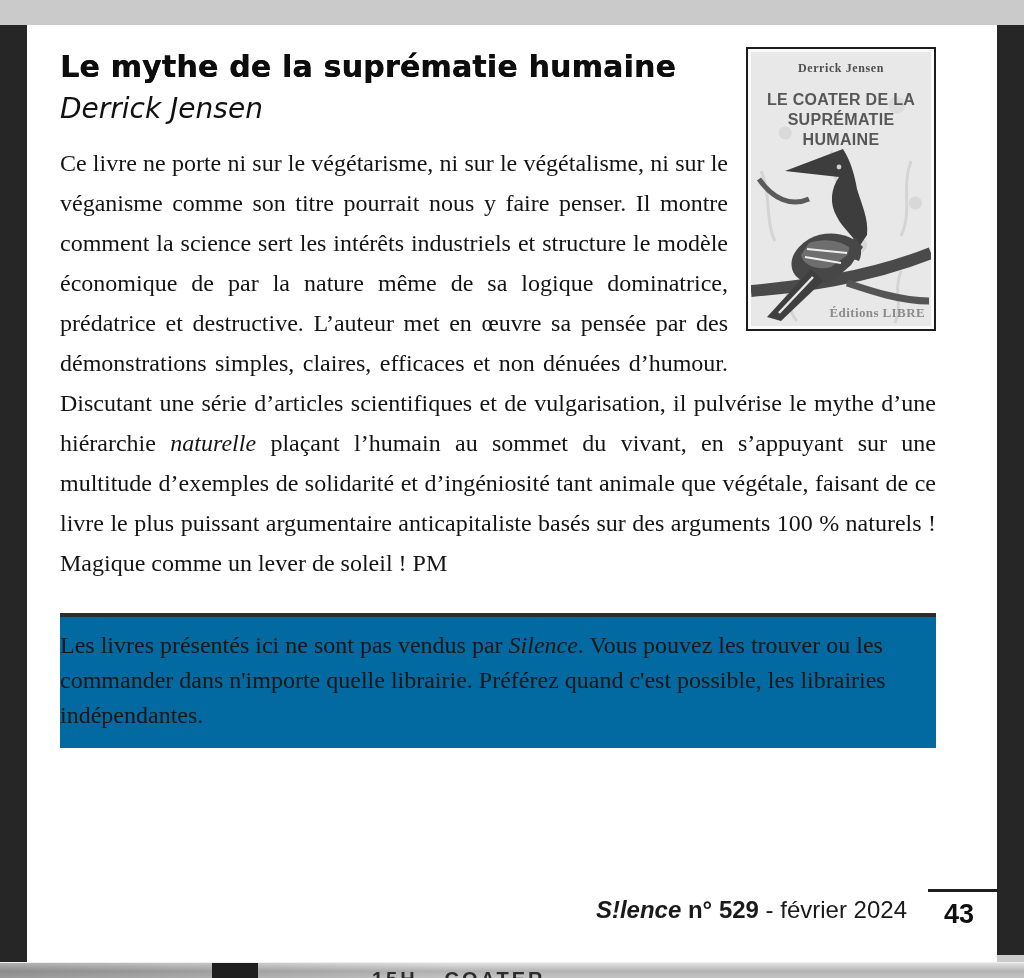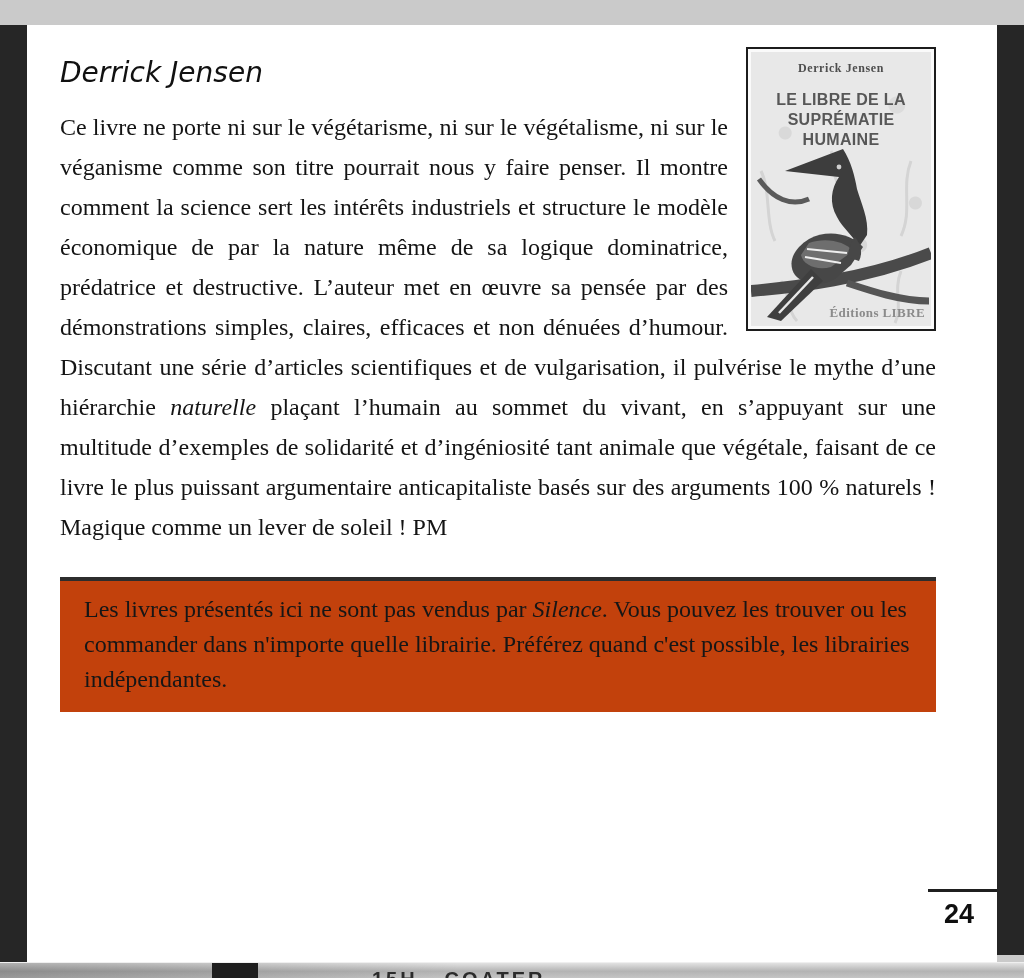--- a/index.html
+++ b/index.html
@@ -66,22 +66,22 @@
   }
   .body i { font-style:italic; }
   .citation {
     margin-top:7px; font-style:italic; font-weight:700;
     font-size:21px; color:#1a1a1a;
   }
   
   .info-box {
     clear:both; margin-top:30px;
     border-top:4px solid #2d2d2d;
-    background:#c2410c;
-    padding:11px 18px 15px 24px;
+    background:#0369a1;
+    padding:11px 18px 15px 0;
     font-size:24px; line-height:35px; color:#161616;
   }
   .info-box i { font-style:italic; }
   
   .footer-text {
     position:absolute; right:90px; top:871px;
     font-family:"Liberation Sans", sans-serif;
     font-size:24px; color:#1a1a1a; white-space:nowrap;
   }
   .footer-text .mag { font-weight:700; font-style:italic; }
@@ -115,21 +115,21 @@
   <div class="edge-bar left"></div>
   <div class="edge-bar right"></div>
 
   <div class="page">
 
     <div class="article">
 
       <div class="cover">
         <div class="cover-author">Derrick Jensen</div>
         <div class="cover-title">
-          <span>LE LIBRE DE LA</span><br>
+          <span>LE COATER DE LA</span><br>
           <span>SUPRÉMATIE HUMAINE</span>
         </div>
         <svg width="180" height="185" viewBox="0 0 180 185" aria-hidden="true">
 
           <g stroke="#d2d2d2" stroke-width="3" fill="none" opacity="0.9">
             <path d="M10,30 C20,50 14,80 24,100"></path>
             <path d="M160,20 C150,45 162,70 150,95"></path>
             <path d="M30,140 C40,155 36,170 46,180"></path>
             <path d="M150,130 C142,150 152,165 144,182"></path>
             <path d="M80,10 C86,22 80,34 88,44"></path>
@@ -149,31 +149,37 @@
           <path d="M56,108 L96,112 M54,116 L90,122" stroke="#efefef" stroke-width="2" fill="none"></path>
 
           <path fill="#3f3f3f" d="M60,128 L16,176 L30,180 L72,140 Z"></path>
           <path d="M28,172 L62,136" stroke="#e8e8e8" stroke-width="2.5"></path>
 
           <path fill="#474747" d="M104,96 C110,104 112,112 108,120 L96,116 C98,108 100,100 104,96 Z"></path>
         </svg>
         <div class="cover-publisher">Éditions LIBRE</div>
       </div>
 
+      <h1>Le mythe de la suprématie humaine</h1>
       <h2>Derrick Jensen</h2>
 
       <p class="body"><span>Ce livre ne porte ni sur le végétarisme, ni sur le végétalisme, ni sur le véganisme comme son titre pourrait nous y faire penser. Il montre comment la science sert les intérêts industriels et structure le modèle économique de par la nature même de sa logique dominatrice, prédatrice et destructive. L’auteur met en œuvre sa pensée par des démonstrations simples, claires, efficaces et non dénuées d’humour. Discutant une série d’articles scientifiques et de vulgarisation, il pulvérise le mythe d’une hiérarchie </span><i>naturelle</i><span> plaçant l’humain au sommet du vivant, en s’appuyant sur une multitude d’exemples de solidarité et d’ingéniosité tant animale que végétale, faisant de ce livre le plus puissant argumentaire anticapitaliste basés sur des arguments 100 % naturels ! Magique comme un lever de soleil ! PM</span></p>
 
 
       <div class="info-box"><span>Les livres présentés ici ne sont pas vendus par </span><i>Silence</i><span>. Vous pouvez les trouver ou les commander dans n'importe quelle librairie. Préférez quand c'est possible, les librairies indépendantes.</span></div>
 
     </div>
 
     <div class="pn-rule"></div>
-    <div class="page-number">24</div>
+    <div class="footer-text">
+      <span class="mag">S!lence</span>
+      <span class="issue">n° 529</span>
+      <span>- février 2024</span>
+    </div>
+    <div class="page-number">43</div>
 
   </div>
 
   <div class="bottom-strip">
     <div class="strip-block"></div>
     <div class="strip-text">15H - COATER</div>
   </div>
 
 </div>
 

